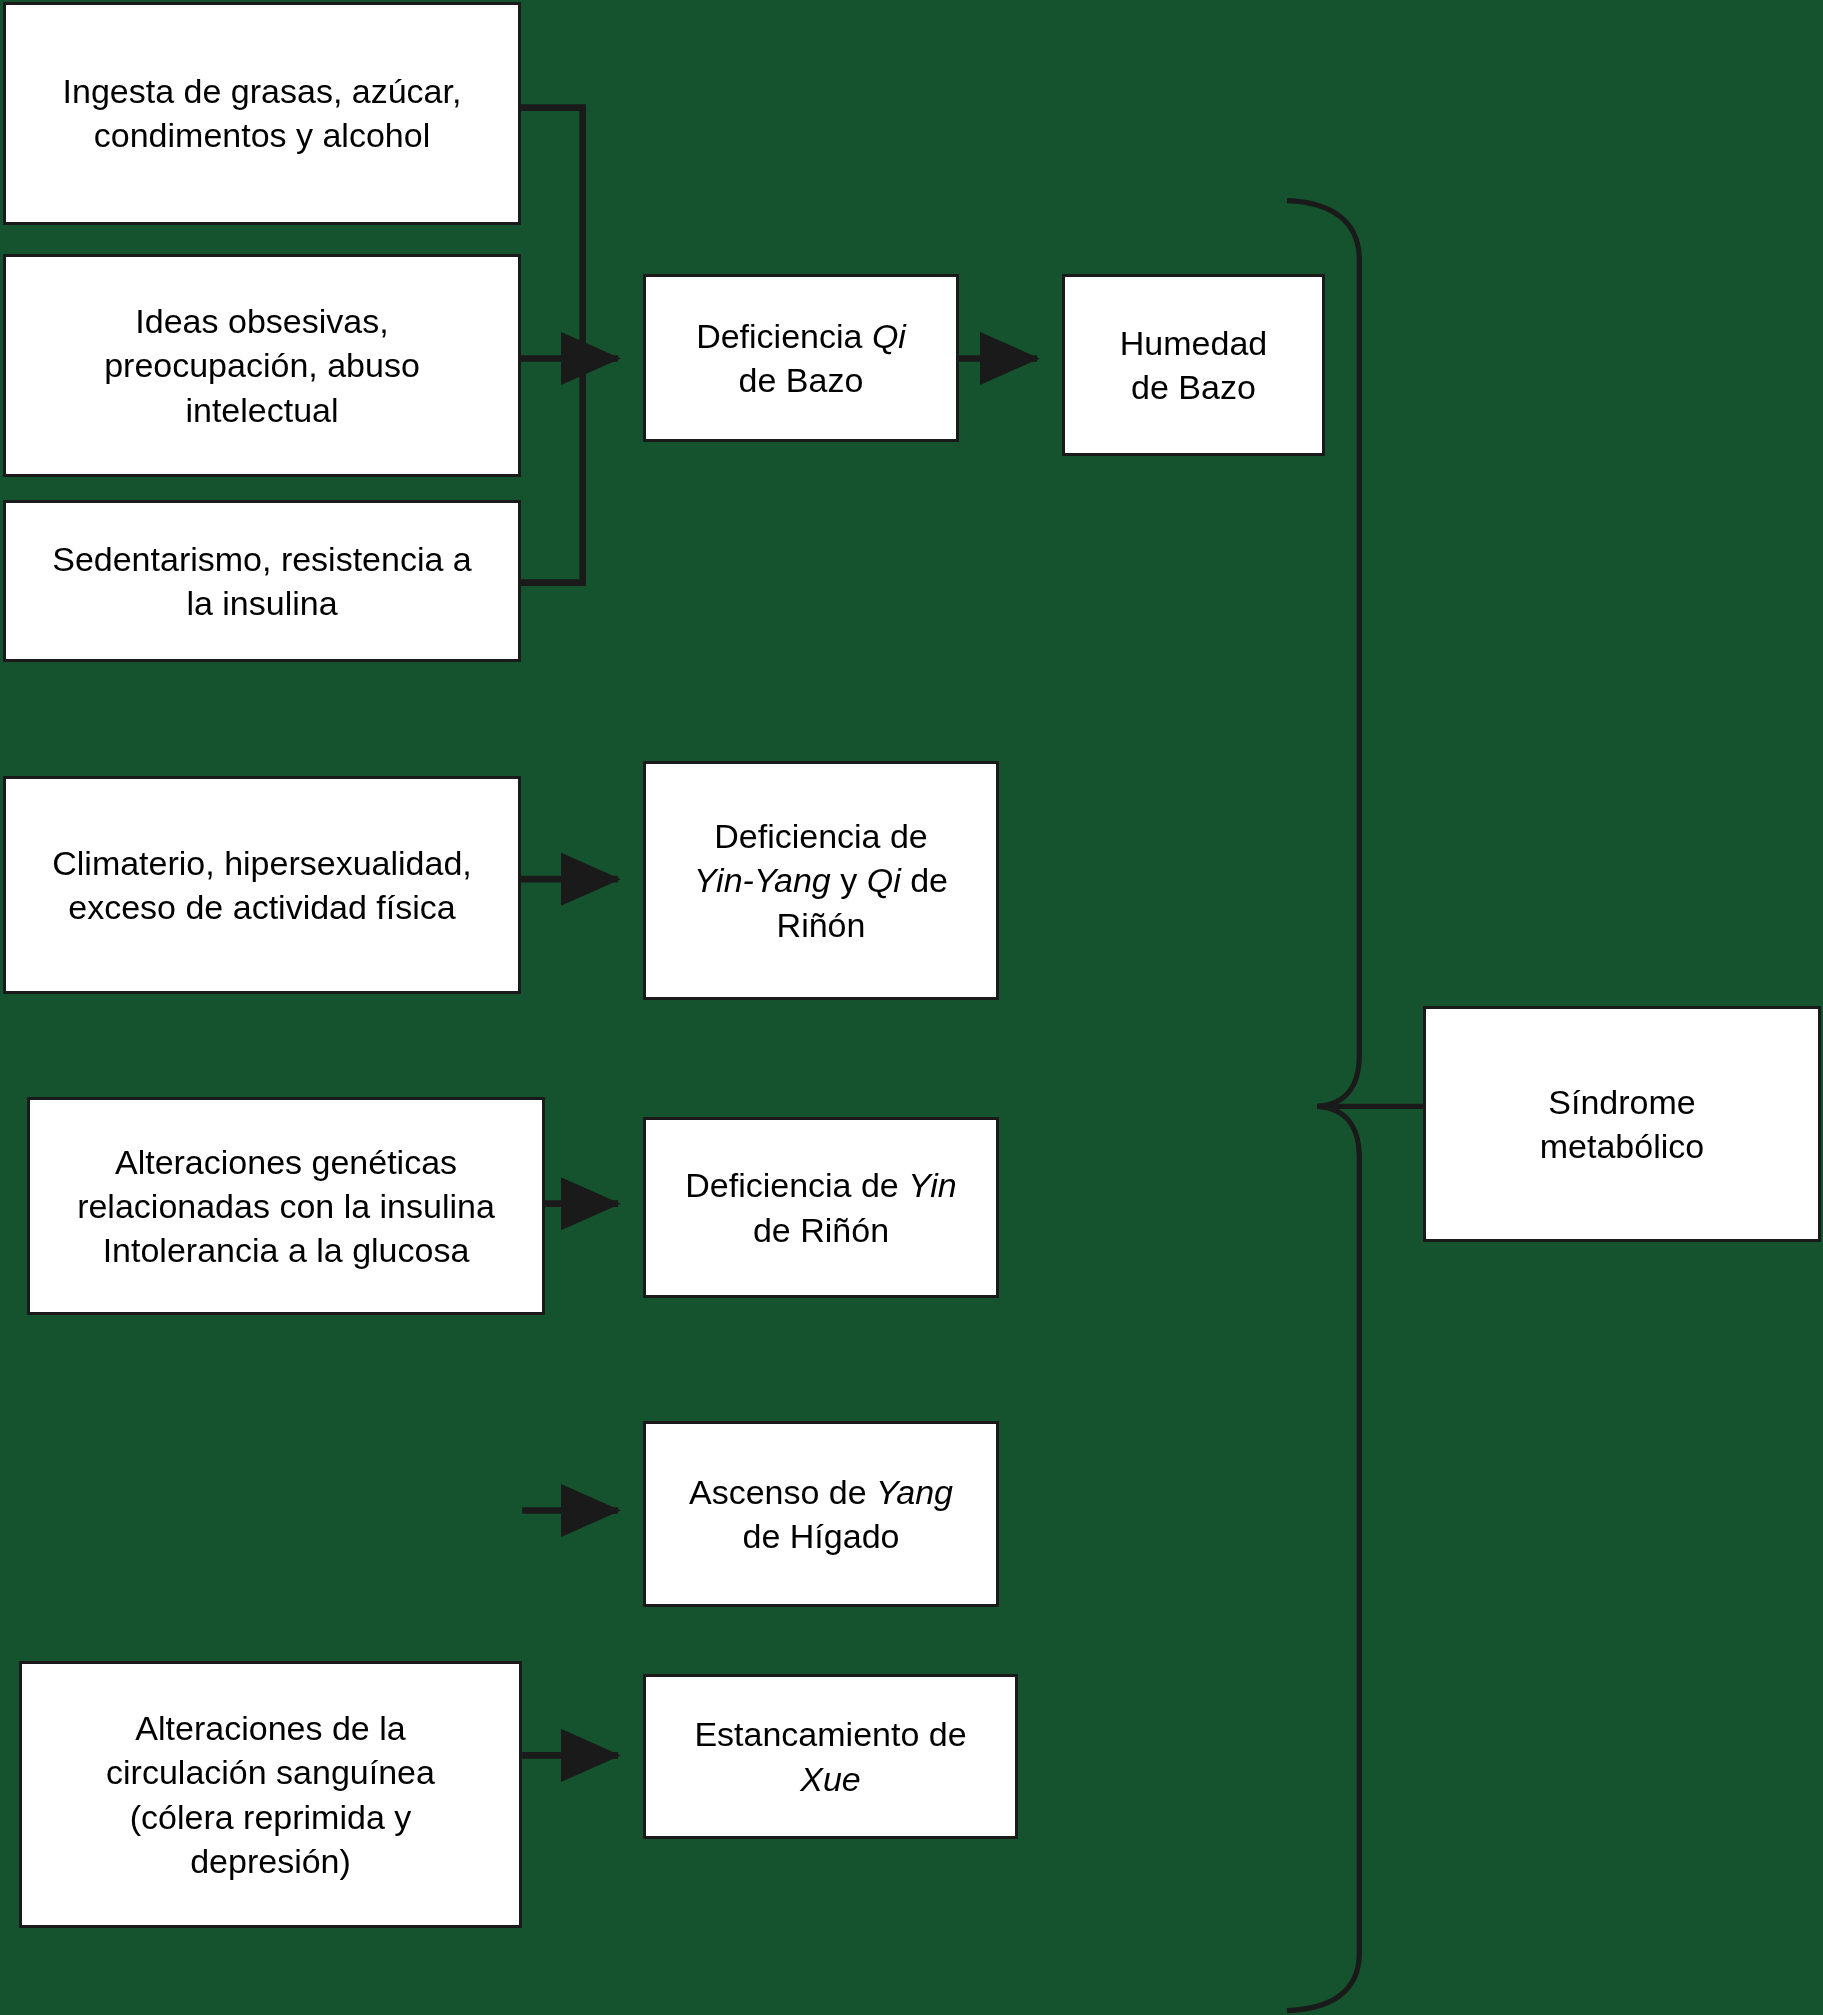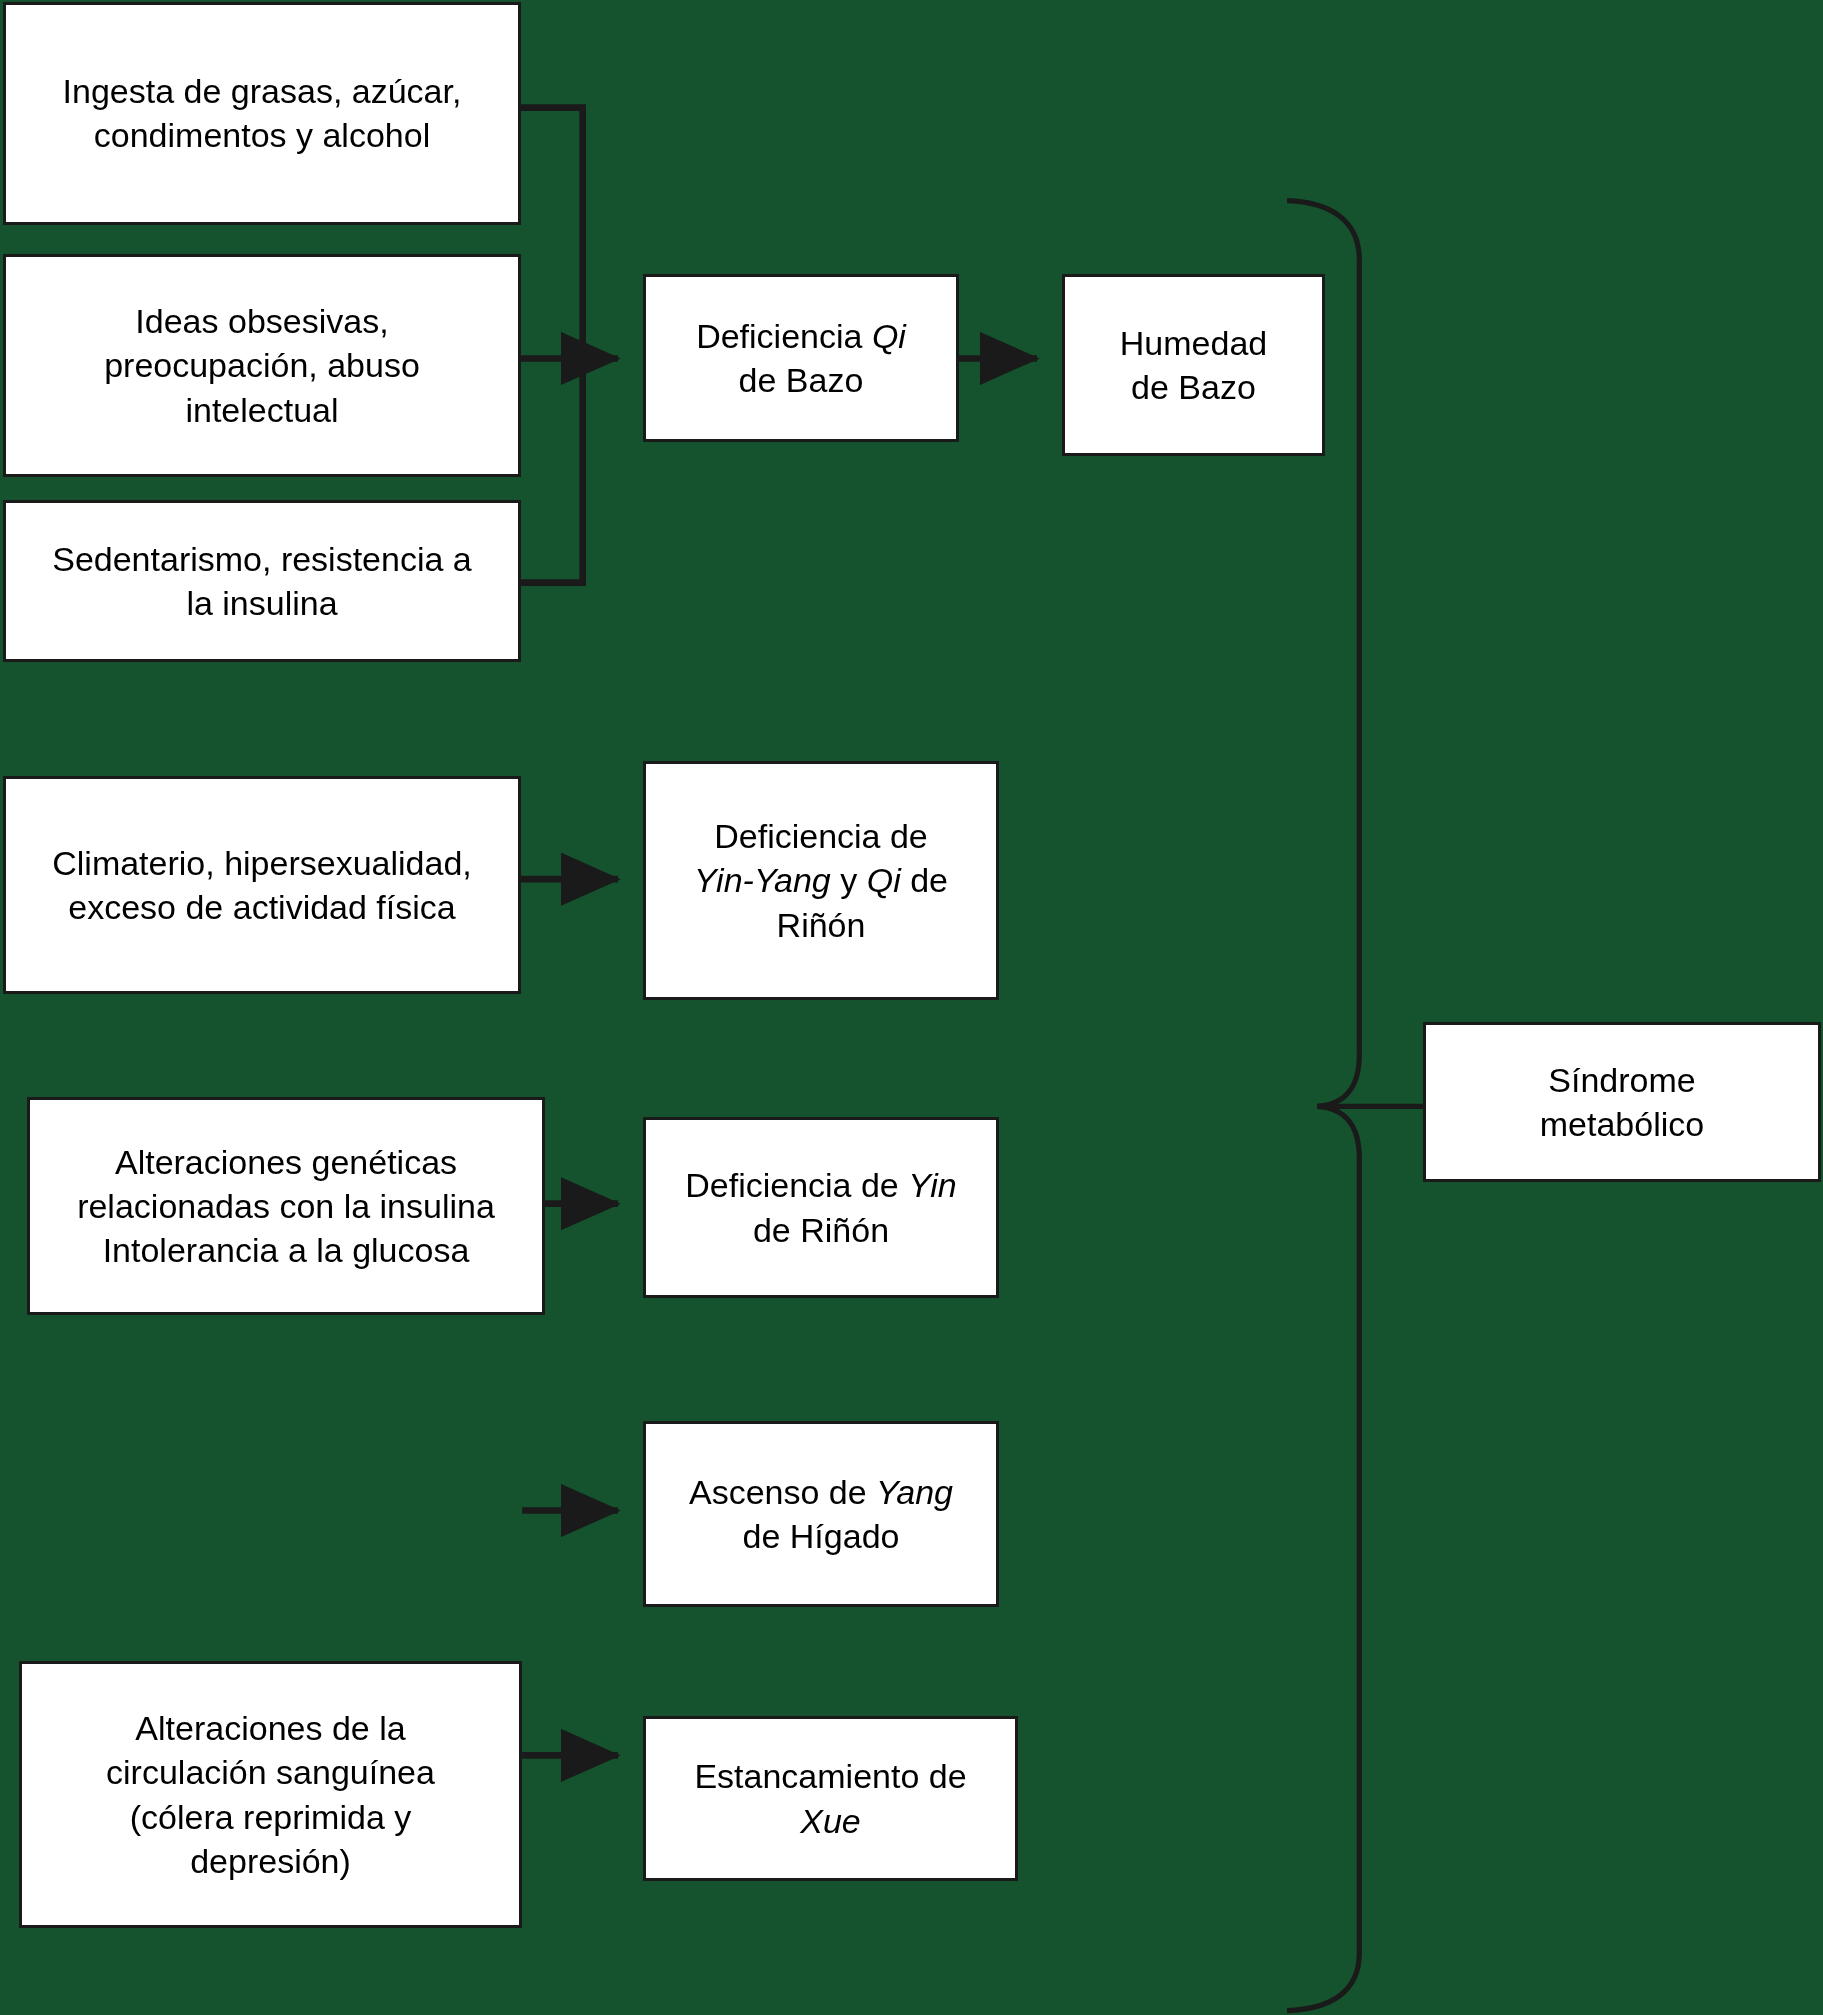--- a/index.html
+++ b/index.html
@@ -55,23 +55,23 @@
   #n-climat    { left: 3px;    top: 776px; width: 518px; height: 218px; }
   #n-genet     { left: 3px;    top: 1097px; width: 518px; height: 218px; margin-left: 24px; }
   #n-resist    { left: 19px;   top: 1428px; width: 503px; height: 190px; }
   #n-circul    { left: 19px;   top: 1661px; width: 503px; height: 267px; }
   
   #n-qibazo    { left: 643px;  top: 274px;  width: 316px; height: 168px; }
   #n-humedad   { left: 1062px; top: 274px;  width: 263px; height: 182px; justify-content: flex-end; }
   #n-yinyang   { left: 643px;  top: 761px; width: 356px; height: 239px; }
   #n-yinrinon  { left: 643px;  top: 1117px; width: 356px; height: 181px; }
   #n-yanghig   { left: 643px;  top: 1421px; width: 356px; height: 186px; }
-  #n-xue       { left: 643px;  top: 1674px; width: 375px; height: 165px; margin-top: 42px; }
+  #n-xue       { left: 643px;  top: 1674px; width: 375px; height: 165px; }
   
-  #n-sindrome  { left: 1423px; top: 1006px; width: 398px; height: 160px; margin-top: 16px; }
+  #n-sindrome  { left: 1423px; top: 1006px; width: 398px; height: 236px; }
 </style>
 </head>
 <body>
 
 <div id="canvas">
 
   <svg id="wires" viewBox="0 0 2473 2732" xmlns="http://www.w3.org/2000/svg">
     <defs>
       <marker id="arrowhead" markerWidth="9" markerHeight="8" refX="8.6" refY="4" orient="auto" markerUnits="strokeWidth">
         <path d="M0,0 L9,4 L0,8 z" fill="#1a1a1a"></path>

